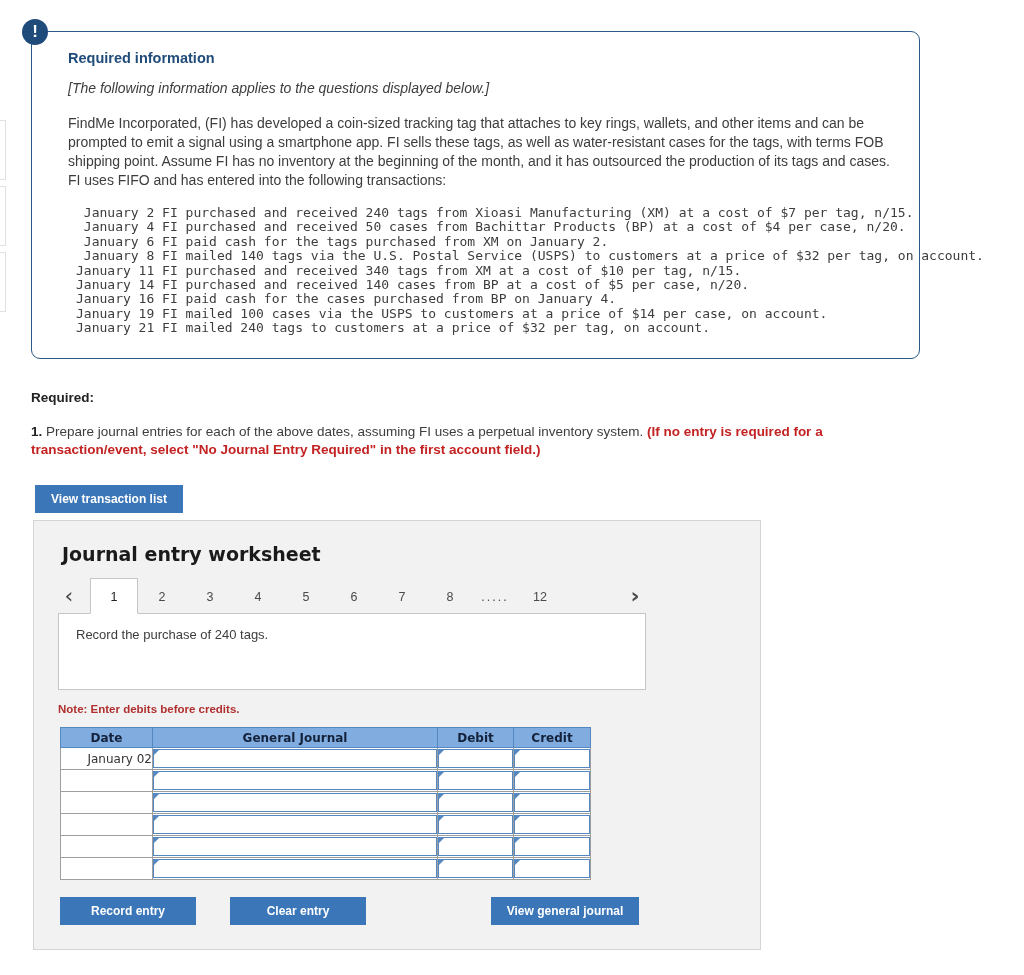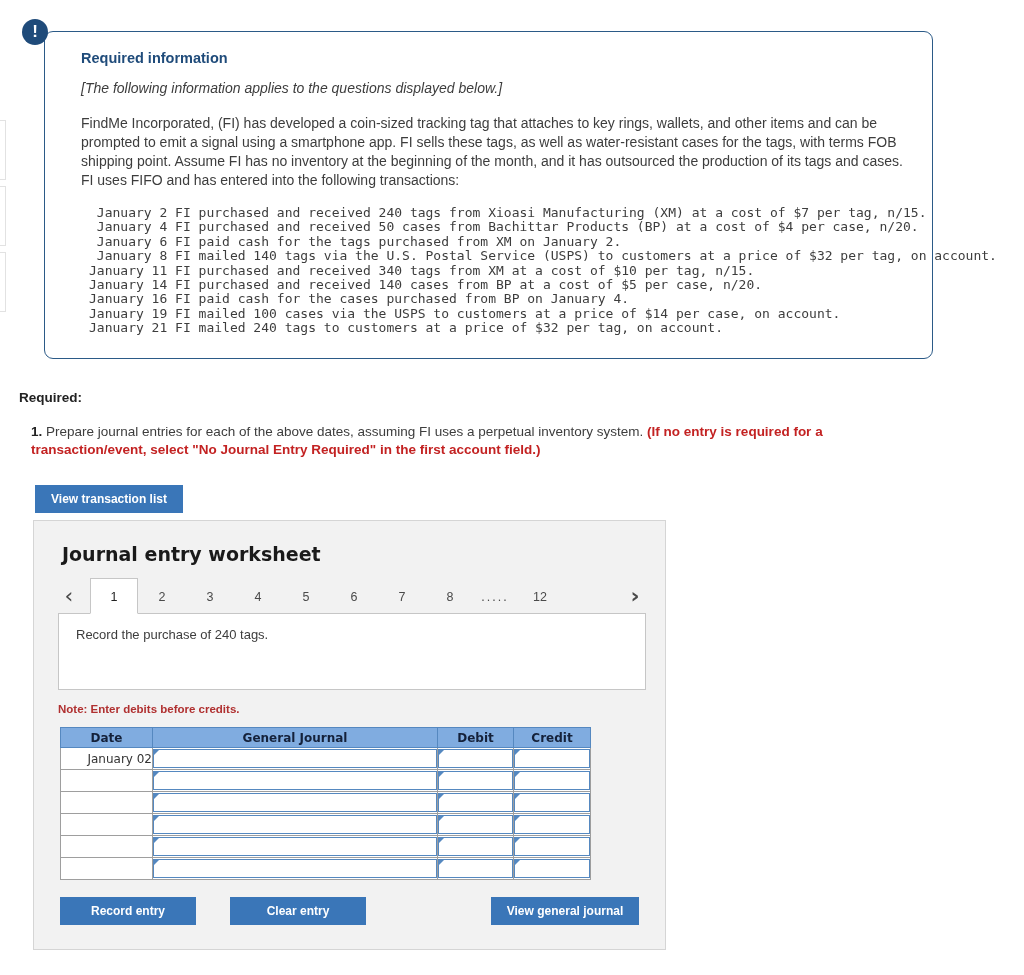--- a/index.html
+++ b/index.html
@@ -25,21 +25,21 @@
     background: #ffffff;
     box-sizing: border-box;
   }
   .edge-stub.s1 { top: 120px;  height: 60px; }
   .edge-stub.s2 { top: 186px;  height: 60px; }
   .edge-stub.s3 { top: 252px;  height: 60px; }
 
   
   #req-info-card {
     position: absolute;
-    left: 44px;
+    left: 31px;
     top: 31px;
     width: 889px;
     box-sizing: border-box;
     border: 1px solid #2b5a87;
     border-radius: 9px;
     background: #ffffff;
     padding: 18px 28px 22px 36px;
   }
   #alert-badge {
     position: absolute;
@@ -81,21 +81,21 @@
     line-height: 14.4px;
     color: #3d3d3d;
     white-space: pre;
     margin: 0;
     padding-left: 8px;
   }
 
   
   #required-label {
     position: absolute;
-    left: 19px;
+    left: 31px;
     top: 390px;
     font-size: 13.5px;
     font-weight: bold;
     color: #222222;
   }
   #requirement-1 {
     position: absolute;
     left: 31px;
     top: 423px;
     width: 895px;
@@ -127,21 +127,21 @@
     left: 35px;
     top: 485px;
     width: 148px;
   }
 
   
   #worksheet-panel {
     position: absolute;
     left: 33px;
     top: 520px;
-    width: 633px;
+    width: 728px;
     height: 430px;
     box-sizing: border-box;
     background: #f2f2f2;
     border: 1px solid #d5d5d5;
   }
   #worksheet-title {
     position: absolute;
     left: 28px;
     top: 22px;
     font-size: 19px;

